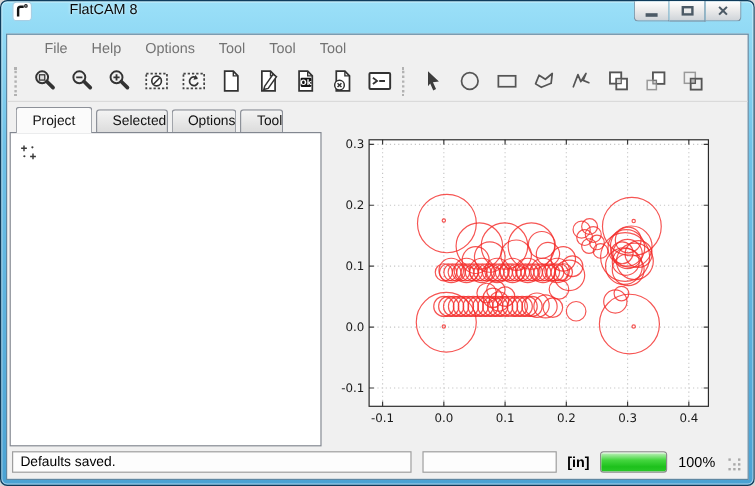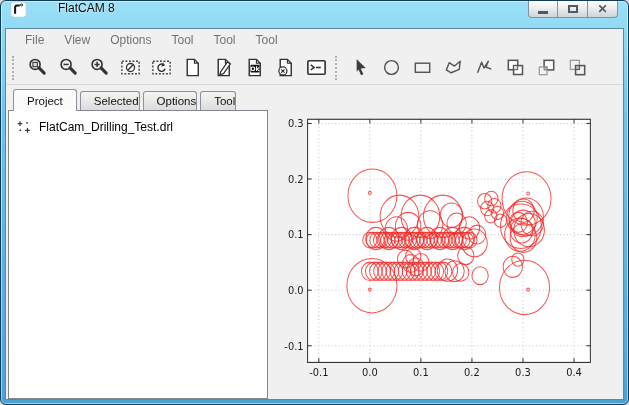--- a/index.html
+++ b/index.html
@@ -22,21 +22,21 @@
   .win-btn + .win-btn{border-left:none;}
   .win-btn:first-child{border-radius:0 0 0 4px;}
   .win-btn:last-child{border-radius:0 0 4px 0;}
   .glyph-min{width:10px;height:3px;background:#4c5a66;margin-top:6px;}
   .glyph-max{width:10px;height:8px;border:2px solid #4c5a66;}
   .glyph-close{font-size:12px;font-weight:bold;color:#4c5a66;line-height:1;}
 
   .client{width:100%;height:100%;background:#f0f0f0;border:1px solid #5f87a2;
     display:flex;flex-direction:column;min-height:0;}
 
-  .menubar{height:22px;display:flex;align-items:center;padding-left:9px;flex:0 0 auto;}
+  .menubar{height:22px;display:flex;align-items:center;padding-left:21px;flex:0 0 auto;}
   .menu-item{font-size:12px;color:#737373;padding:3px 10px;cursor:default;}
 
   .toolbar{height:34px;display:flex;align-items:center;padding-left:3px;flex:0 0 auto;
     border-bottom:1px solid #dadada;}
   .grip{width:5px;height:24px;border-left:2px dotted #b2b2b2;margin:0 5px 0 3px;}
   .tool-btn{width:31px;height:29px;background:transparent;border:none;display:flex;
     align-items:center;justify-content:center;cursor:default;}
   .tool-icon{display:block;width:23px;height:23px;}
   .tool-icon svg{display:block;}
 
@@ -91,21 +91,21 @@
         </span>
       <span class="win-btn">
           <span class="glyph-close">✕</span>
         </span>
     </span>
   </div>
 
   <div class="client">
     <nav class="menubar">
         <span class="menu-item">File</span>
-        <span class="menu-item">View</span>
+        <span class="menu-item">Help</span>
         <span class="menu-item">Options</span>
         <span class="menu-item">Tool</span>
         <span class="menu-item">Tool</span>
         <span class="menu-item">Tool</span>
       </nav>
 
     <div class="toolbar">
       <span class="grip"></span>
       <span class="tool-group" style="display:flex;">
           <button class="tool-btn">
@@ -276,21 +276,20 @@
             <div class="tab">Tool</div>
           </div>
         <div class="tree-panel">
             <div class="tree-item">
               <span class="tree-icon"><svg viewBox="0 0 16 16" width="16" height="16">
                   <path d="M4 2.2 V7 M1.6 4.6 H6.4" stroke="#3a3a3a" stroke-width="1.2"></path>
                   <path d="M11.5 9 V13.8 M9.1 11.4 H13.9" stroke="#3a3a3a" stroke-width="1.2"></path>
                   <circle cx="11" cy="3.8" r="0.9" fill="#3a3a3a"></circle>
                   <circle cx="4.3" cy="11.2" r="0.9" fill="#3a3a3a"></circle>
                 </svg></span>
-              <span>FlatCam_Drilling_Test.drl</span>
             </div>
           </div>
       </div>
       <div class="plot-panel">
         <svg id="plot" viewBox="0 0 353 290" preserveAspectRatio="none">
             <rect x="36" y="30" width="286" height="226" fill="#ffffff"></rect>
             <defs>
               <clipPath id="axclip">
                 <rect x="36" y="30" width="286" height="226"></rect>
               </clipPath>
@@ -444,14 +443,24 @@
             <text x="305.4801444043321" y="269" font-size="10" font-family="DejaVu Sans, sans-serif" fill="#1a1a1a" text-anchor="middle">0.4</text>
             <text x="32" y="244.00285714285715" font-size="10" font-family="DejaVu Sans, sans-serif" fill="#1a1a1a" text-anchor="end">-0.1</text>
             <text x="32" y="192.34571428571428" font-size="10" font-family="DejaVu Sans, sans-serif" fill="#1a1a1a" text-anchor="end">0.0</text>
             <text x="32" y="140.68857142857144" font-size="10" font-family="DejaVu Sans, sans-serif" fill="#1a1a1a" text-anchor="end">0.1</text>
             <text x="32" y="89.03142857142856" font-size="10" font-family="DejaVu Sans, sans-serif" fill="#1a1a1a" text-anchor="end">0.2</text>
             <text x="32" y="37.37428571428572" font-size="10" font-family="DejaVu Sans, sans-serif" fill="#1a1a1a" text-anchor="end">0.3</text>
           </svg>
       </div>
     </div>
 
+    <div class="statusbar">
+      <div class="status-box status-main">Defaults saved.</div>
+      <div class="status-box status-aux"></div>
+      <span class="units">[in]</span>
+      <div class="progress">
+          <div class="progress-fill" style="width: 100%;"></div>
+        </div>
+      <span class="pct">100%</span>
+      <span class="resize-grip"></span>
+    </div>
   </div>
 </div>
 
 </body></html>

